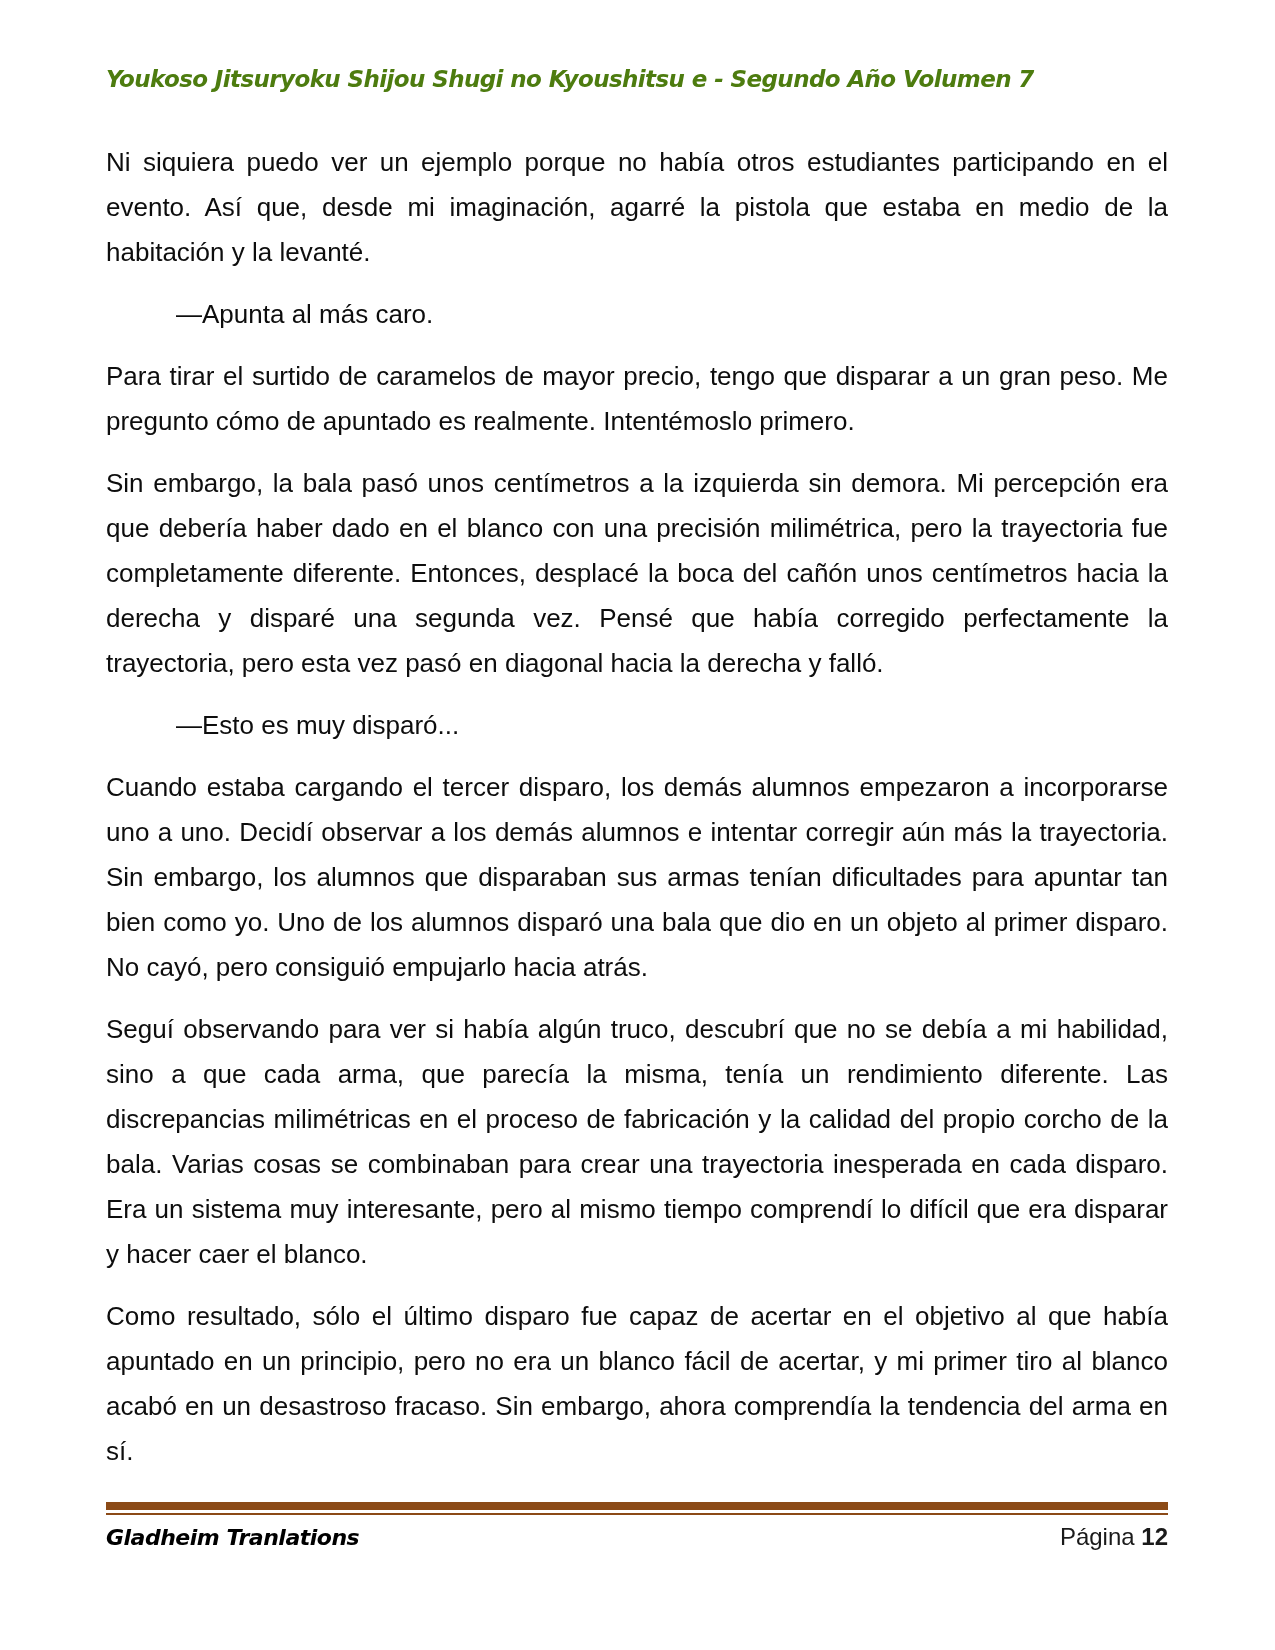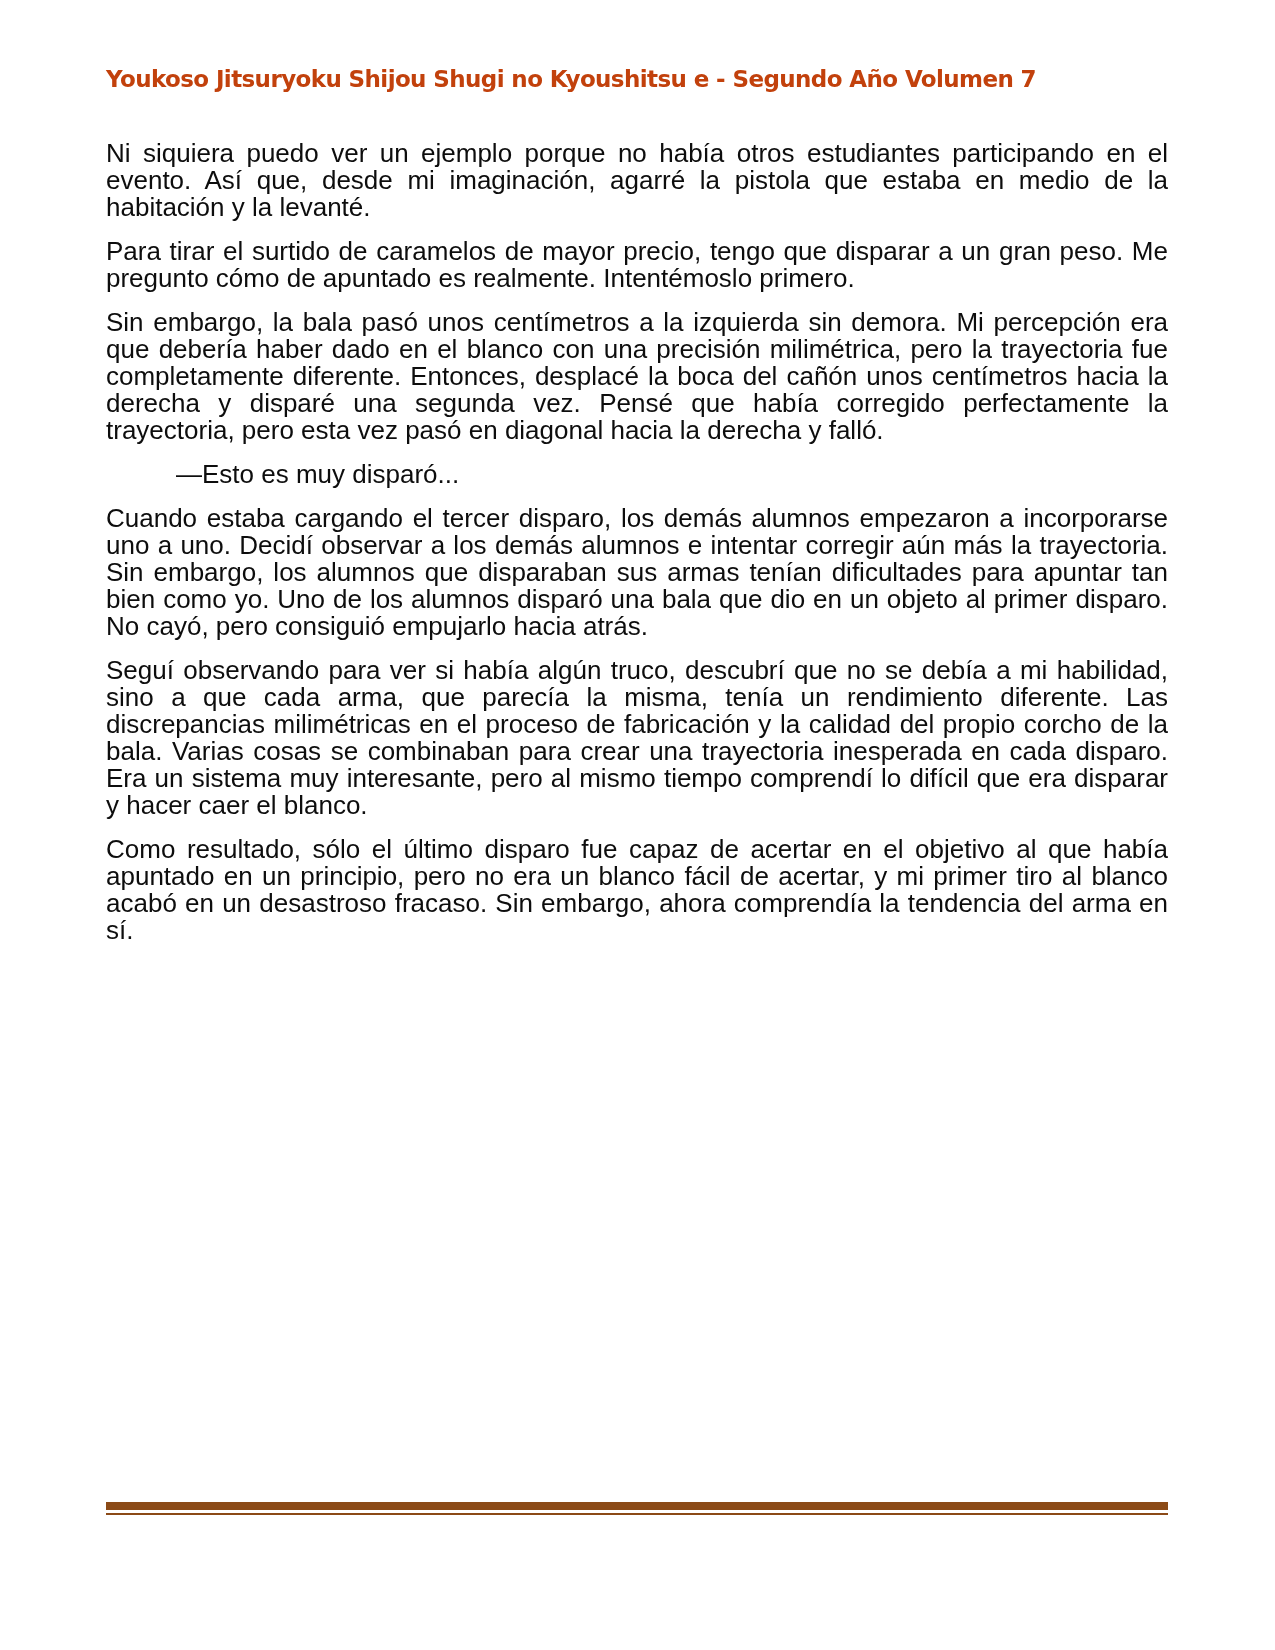--- a/index.html
+++ b/index.html
@@ -18,35 +18,36 @@
   }
   .doc-header {
     position: absolute;
     top: 66px;
     left: 106px;
     right: 107px;
   }
   .doc-header .title {
     font-family: "DejaVu Sans", sans-serif;
     font-weight: bold;
+    font-style: italic;
     font-size: 23px;
     letter-spacing: -0.6px;
-    color: #c2410c;
+    color: #4d7c0f;
     white-space: nowrap;
   }
   .content {
     position: absolute;
     top: 140px;
     left: 106px;
     width: 1062px;
   }
   .content p {
     margin: 0 0 17px 0;
     font-size: 26px;
-    line-height: 27px;
+    line-height: 45px;
     text-align: justify;
     color: #0d0d0d;
   }
   .content p.dialogue {
     text-align: left;
     text-indent: 70px;
   }
   .doc-footer {
     position: absolute;
     left: 106px;
@@ -87,25 +88,33 @@
 
 <div class="page">
 
   <div class="doc-header">
     <div class="title">Youkoso Jitsuryoku Shijou Shugi no Kyoushitsu e - Segundo Año Volumen 7</div>
   </div>
 
   <div class="content">
 
   <p class="body">Ni siquiera puedo ver un ejemplo porque no había otros estudiantes participando en el evento. Así que, desde mi imaginación, agarré la pistola que estaba en medio de la habitación y la levanté.</p>
+      <p class="dialogue">—Apunta al más caro.</p>
       <p class="body">Para tirar el surtido de caramelos de mayor precio, tengo que disparar a un gran peso. Me pregunto cómo de apuntado es realmente. Intentémoslo primero.</p>
       <p class="body">Sin embargo, la bala pasó unos centímetros a la izquierda sin demora. Mi percepción era que debería haber dado en el blanco con una precisión milimétrica, pero la trayectoria fue completamente diferente. Entonces, desplacé la boca del cañón unos centímetros hacia la derecha y disparé una segunda vez. Pensé que había corregido perfectamente la trayectoria, pero esta vez pasó en diagonal hacia la derecha y falló.</p>
       <p class="dialogue">—Esto es muy disparó...</p>
       <p class="body">Cuando estaba cargando el tercer disparo, los demás alumnos empezaron a incorporarse uno a uno. Decidí observar a los demás alumnos e intentar corregir aún más la trayectoria. Sin embargo, los alumnos que disparaban sus armas tenían dificultades para apuntar tan bien como yo. Uno de los alumnos disparó una bala que dio en un objeto al primer disparo. No cayó, pero consiguió empujarlo hacia atrás.</p>
       <p class="body">Seguí observando para ver si había algún truco, descubrí que no se debía a mi habilidad, sino a que cada arma, que parecía la misma, tenía un rendimiento diferente. Las discrepancias milimétricas en el proceso de fabricación y la calidad del propio corcho de la bala. Varias cosas se combinaban para crear una trayectoria inesperada en cada disparo. Era un sistema muy interesante, pero al mismo tiempo comprendí lo difícil que era disparar y hacer caer el blanco.</p>
       <p class="body">Como resultado, sólo el último disparo fue capaz de acertar en el objetivo al que había apuntado en un principio, pero no era un blanco fácil de acertar, y mi primer tiro al blanco acabó en un desastroso fracaso. Sin embargo, ahora comprendía la tendencia del arma en sí.</p>
     </div>
 
   <div class="doc-footer">
     <div class="footer-rule"></div>
+    <div class="footer-row">
+      <span class="footer-brand">Gladheim Tranlations</span>
+      <span class="page-number">
+        <span>Página</span>
+        <span class="num">12</span>
+      </span>
+    </div>
   </div>
 
 </div>
 
 </body></html>

